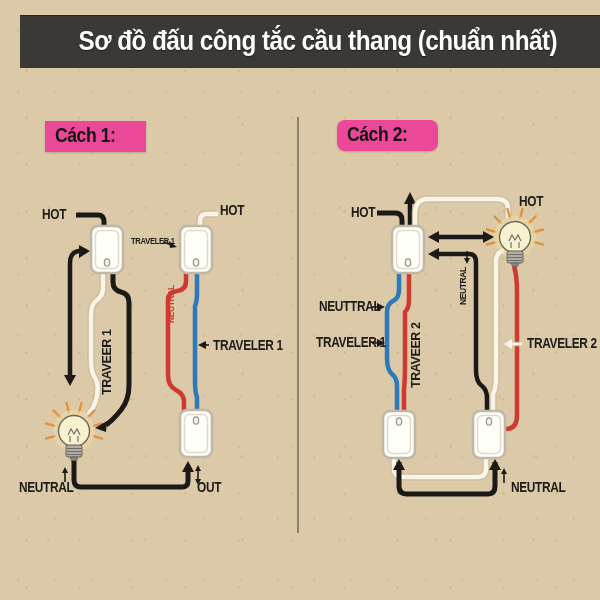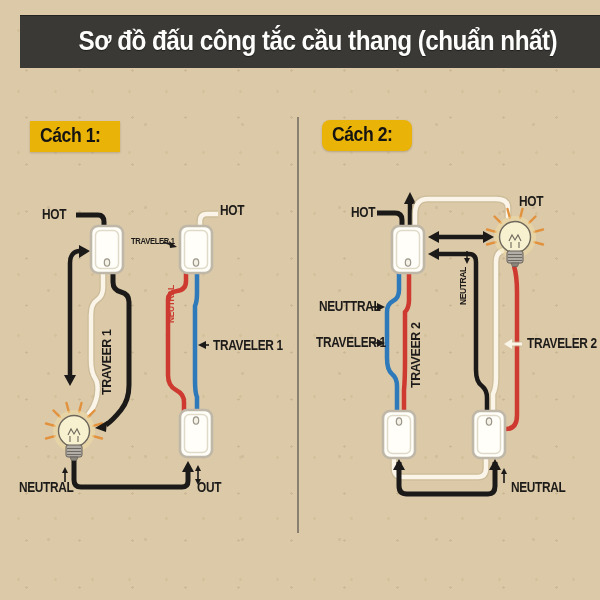--- a/index.html
+++ b/index.html
@@ -20,22 +20,23 @@
     box-shadow:inset 0 1px 0 rgba(0,0,0,.4);
     margin-left:20px;
   }
   .banner span{
     color:#fdfdfb;font-weight:700;font-size:27px;letter-spacing:-0.6px;
     transform:scaleX(.9);white-space:nowrap;
     text-shadow:0 1px 1px rgba(0,0,0,.5);
   }
   .divider{position:absolute;left:297px;top:117px;width:2px;height:416px;background:#8a8070;}
   .heading{
-    position:absolute;background:#eab308;padding:3px 11px 5px 10px;
+    position:absolute;background:#ec4899;padding:3px 22px 5px 10px;
     box-shadow:0 1px 2px rgba(80,60,30,.25);
+    margin-left:15px;
   }
   .heading span{
     display:inline-block;color:#151413;font-weight:700;font-size:20px;
     letter-spacing:-0.5px;transform:scaleX(.88);transform-origin:left center;white-space:nowrap;
   }
   .lbl{
     position:absolute;font-weight:700;font-size:14px;color:#1d1b19;
     letter-spacing:-0.4px;white-space:nowrap;transform:scaleX(.85);transform-origin:left top;
     line-height:1;
   }

